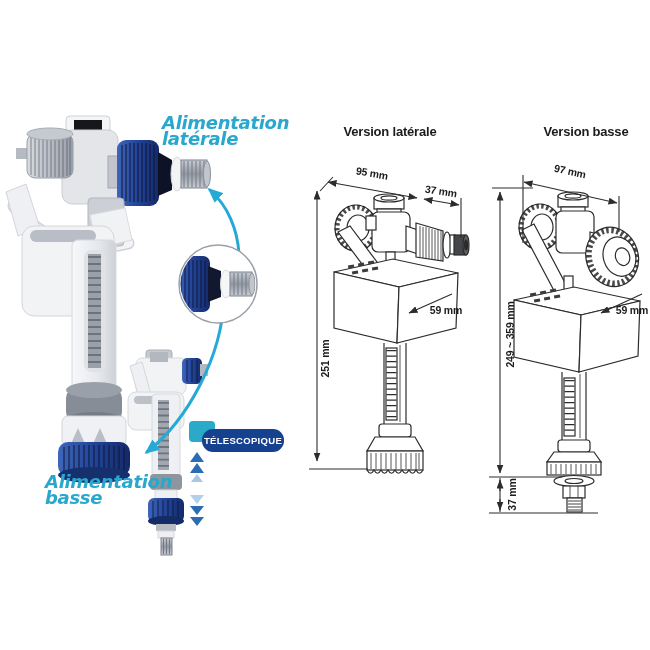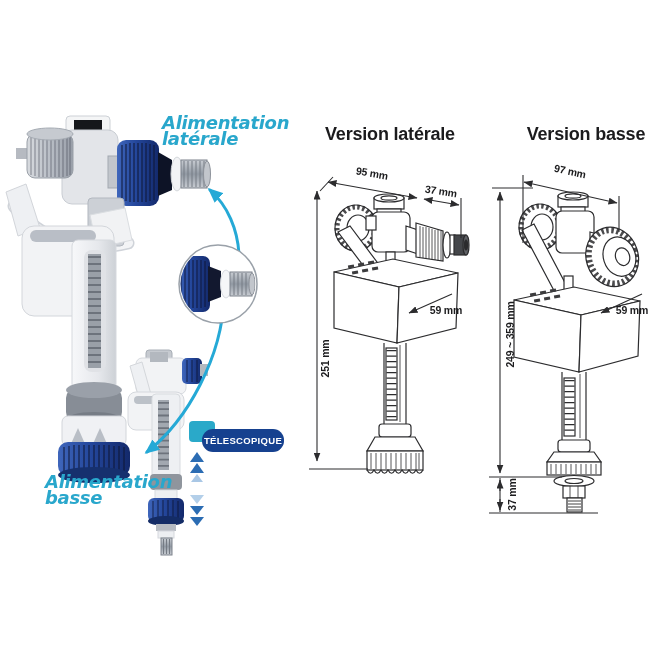--- a/index.html
+++ b/index.html
@@ -7,21 +7,21 @@
        font-family:"Liberation Sans", sans-serif;}
   .abs{position:absolute;}
   svg{position:absolute;left:0;top:0;}
   .cursive{
     color:var(--accent_cyan,#29a7cc);
     font-style:italic;font-weight:700;font-size:18px;line-height:15.5px;
     letter-spacing:-0.3px;white-space:pre-line;
     font-family:"DejaVu Sans", sans-serif;
   }
   .dwg-title{
-    color:#1b1b1d;font-weight:700;font-size:18px;letter-spacing:-0.2px;
+    color:#1b1b1d;font-weight:700;font-size:13px;letter-spacing:-0.2px;
     text-align:center;
   }
   .dim{
     color:#1c1c1e;font-weight:700;font-size:10.5px;letter-spacing:-0.2px;
     text-align:center;height:13px;line-height:13px;
   }
   .badge-chip{
     background:var(--badge_teal,#2aa9c9);
     width:26px;height:21px;border-radius:4px;
   }

